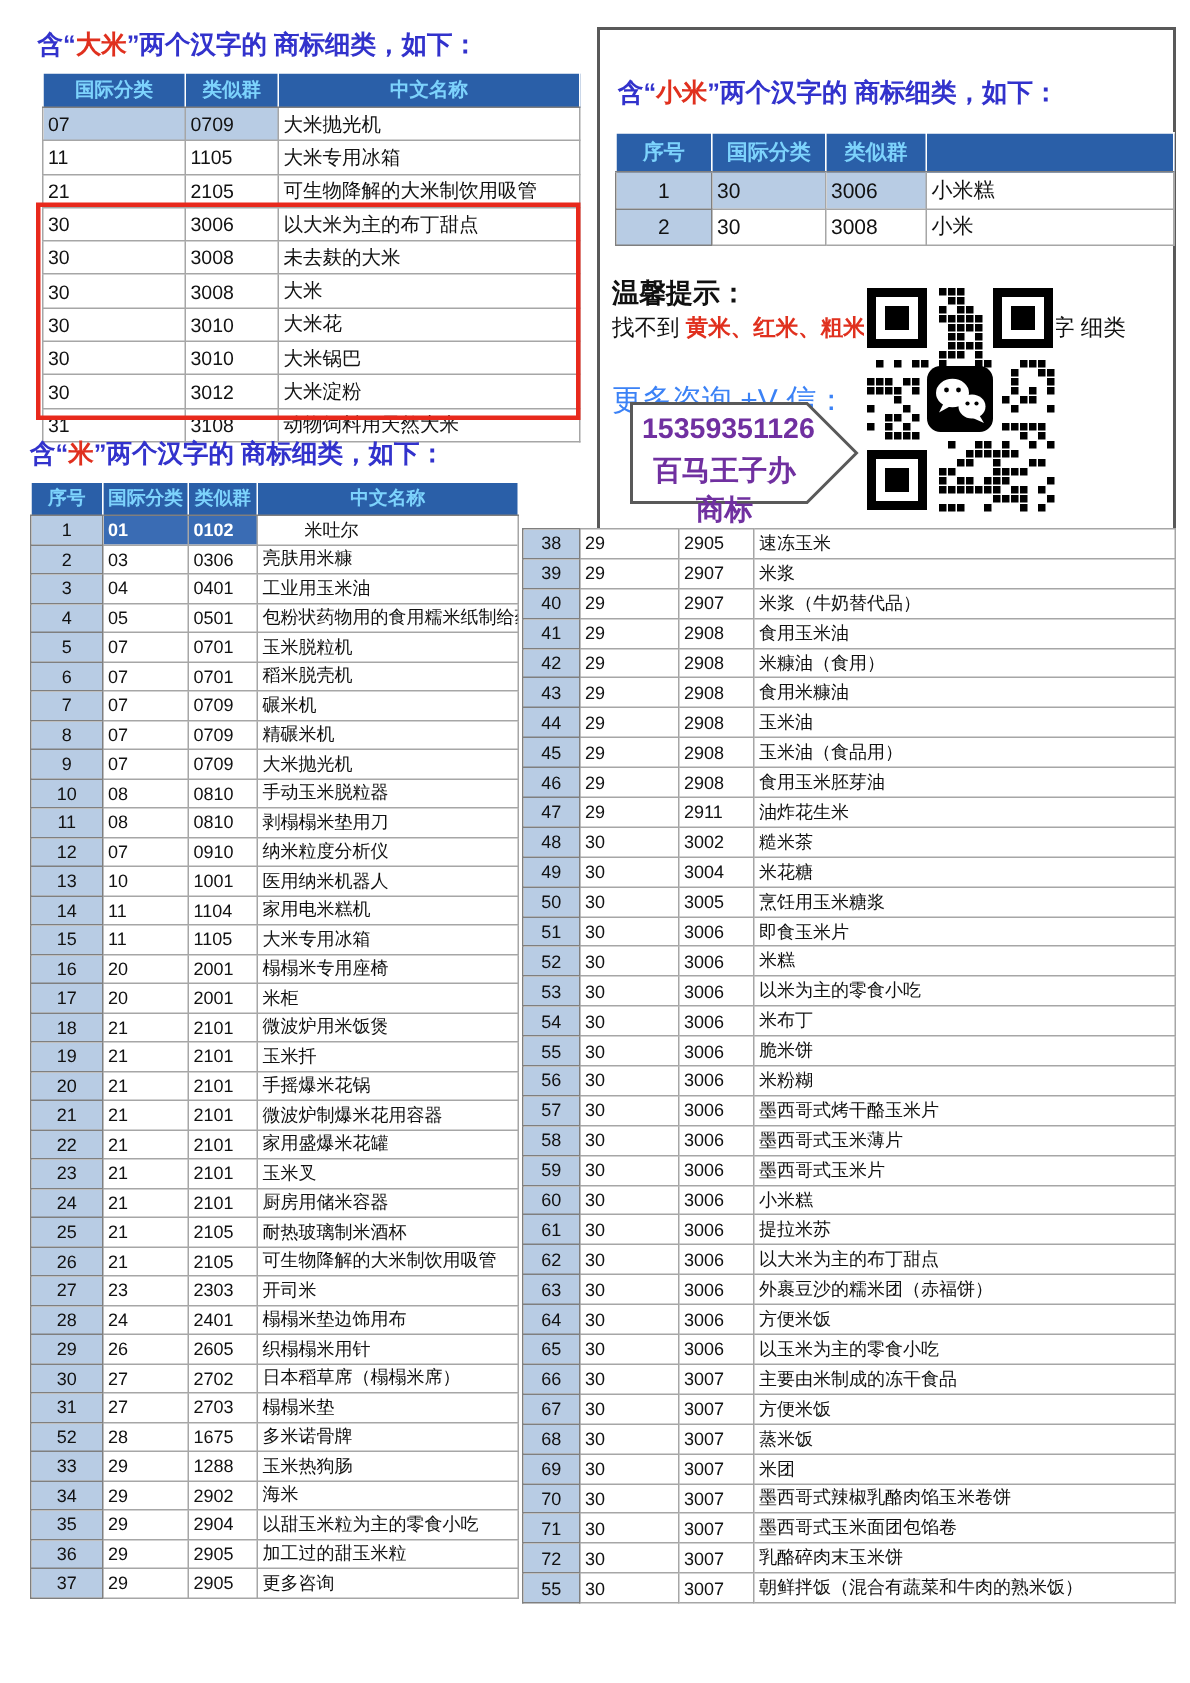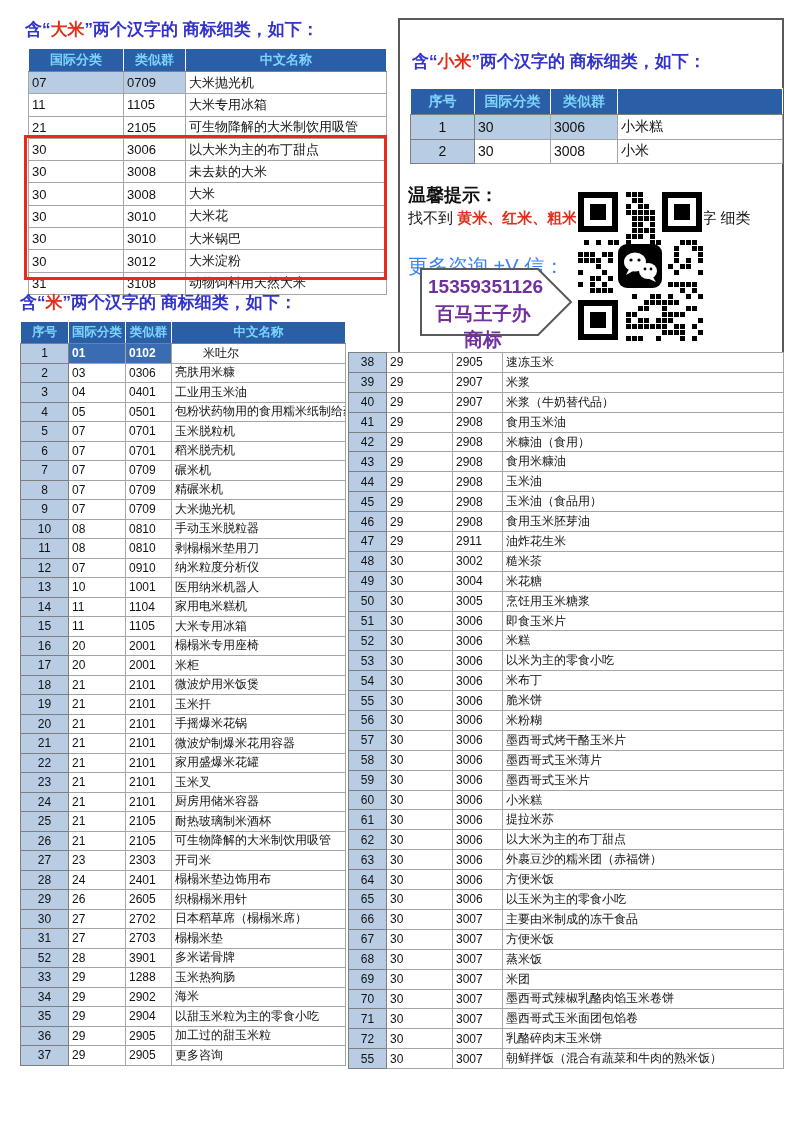--- a/index.html
+++ b/index.html
@@ -545,21 +545,21 @@
         </tr>
         <tr>
           <td>31</td>
           <td>27</td>
           <td>2703</td>
           <td>榻榻米垫</td>
         </tr>
         <tr>
           <td>52</td>
           <td>28</td>
-          <td>3901</td>
+          <td>1675</td>
           <td>多米诺骨牌</td>
         </tr>
         <tr>
           <td>33</td>
           <td>29</td>
           <td>1288</td>
           <td>玉米热狗肠</td>
         </tr>
         <tr>
           <td>34</td>

